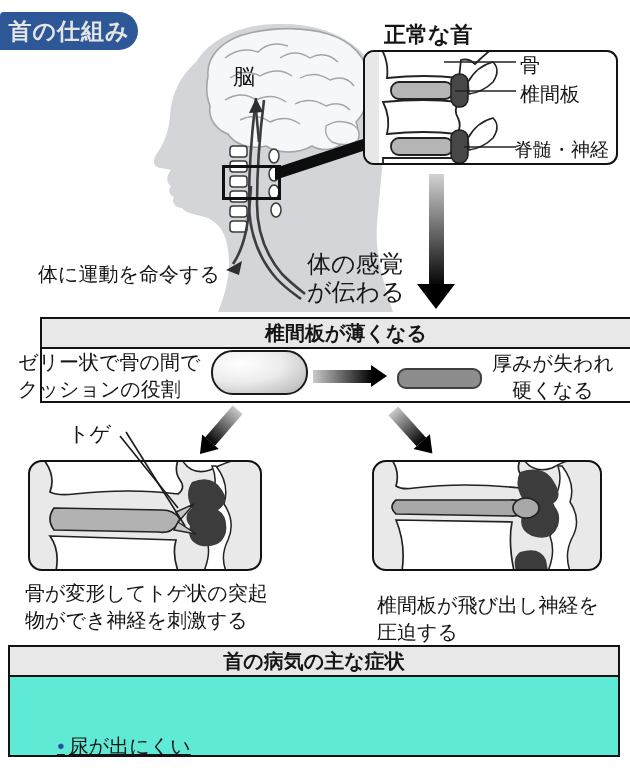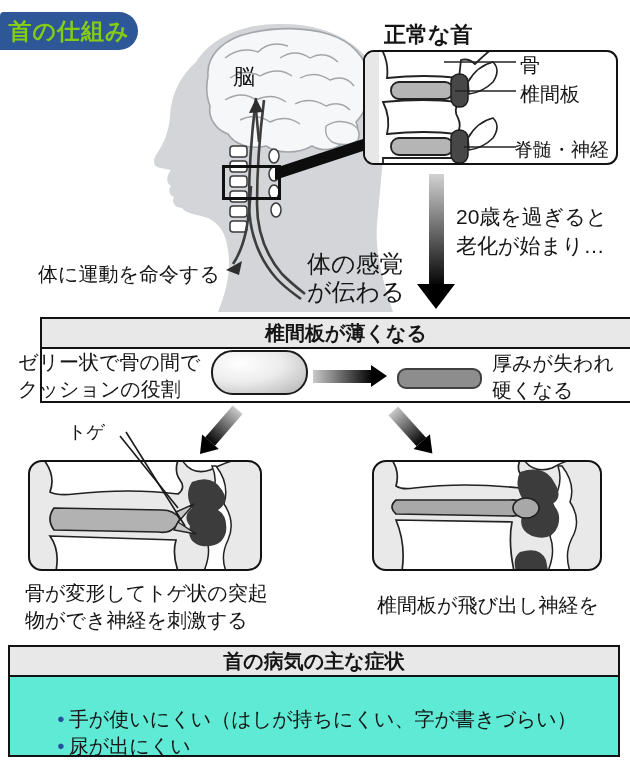--- a/index.html
+++ b/index.html
@@ -12,21 +12,21 @@
     position:relative;width:630px;height:774px;background:#ffffff;
     font-family:"Liberation Sans",sans-serif;color:var(--ink);
     overflow:hidden;
   }
   .abs{position:absolute;}
   .jp{white-space:nowrap;}
 
   
   .title-badge{
     left:0;top:12px;width:138px;height:38px;background:var(--accent);
-    border-radius:4px 20px 20px 0;color:#84cc16;font-weight:bold;font-size:23px;
+    border-radius:4px 20px 20px 0;color:#e5e5e5;font-weight:bold;font-size:23px;
     display:flex;align-items:center;justify-content:center;letter-spacing:1px;
   }
 
   
   .neck-rect{left:222px;top:165px;width:53px;height:29px;border:3.5px solid #101010;background:transparent;}
 
   
   .nn-box{
     left:363px;top:50px;width:251px;height:111px;background:#fff;
     border:2.5px solid #121212;border-radius:11px;overflow:hidden;
@@ -48,39 +48,39 @@
   .sensory-text{left:307px;top:250px;font-size:24px;line-height:28px;}
 
   
   .thin-box{left:8px;top:317px;width:608px;height:82px;border:2.5px solid #121212;background:#fff;margin-left:32px;}
   .box-header{
     height:28px;background:#e8e8e8;border-bottom:2px solid #121212;
     display:flex;align-items:center;justify-content:center;
     font-weight:bold;font-size:20px;
   }
   .thin-left{left:18px;top:349px;font-size:20px;line-height:27px;}
-  .thin-right{left:492px;top:350px;font-size:20px;line-height:27px;}
+  .thin-right{left:492px;top:350px;font-size:20px;line-height:27px;text-align:center;}
   .disc-thick{
     left:211px;top:350px;width:93px;height:41px;border:2.5px solid #1a1a1a;border-radius:22px;
     background:radial-gradient(ellipse at 30% 28%, #ffffff 0%, #ececec 45%, #b2b2b2 100%);
   }
   .disc-thin{
     left:397px;top:368px;width:81px;height:17px;border:2px solid #404040;border-radius:9px;
     background:#8d8d8d;
   }
   .garrow{display:flex;align-items:center;}
   .garrow .shaft{height:13px;background:linear-gradient(to right,#c9c9c9,#060606);}
   .garrow .ahead{width:0;height:0;border-top:11px solid transparent;border-bottom:11px solid transparent;border-left:16px solid #000;}
   .arrow-mid{left:313px;top:365px;}
   .arrow-mid .shaft{width:58px;}
   .arrow-dl{left:190px;top:421px;transform:rotate(131deg);}
   .arrow-dr{left:384px;top:421px;transform:rotate(48deg);}
   .arrow-dl .shaft,.arrow-dr .shaft{width:42px;}
 
-  .spur-label{left:68px;top:420px;font-size:18px;}
+  .spur-label{left:68px;top:420px;font-size:21px;}
 
   
   .det-box{
     top:460px;width:230px;height:107px;background:#e9e9e9;
     border:2.5px solid #121212;border-radius:14px;overflow:hidden;
   }
   .det-left{left:28px;}
   .det-right{left:372px;width:226px;}
   .caption{font-size:20px;line-height:27px;}
   .cap-left{left:25px;top:580px;}
@@ -176,24 +176,20 @@
     </svg>
   </div>
   <div class="abs jp nn-label lbl-bone">骨</div>
   <div class="abs jp nn-label lbl-disc">椎間板</div>
   <div class="abs jp nn-label lbl-nerve">脊髄・神経</div>
 
   <div class="abs bigarrow">
     <div class="vshaft"></div>
     <div class="vhead"></div>
   </div>
-  <div class="abs aging-text">
-    <div class="jp">20歳を過ぎると</div>
-    <div class="jp">老化が始まり…</div>
-  </div>
 
   <div class="abs jp motor-text">体に運動を命令する</div>
   <div class="abs sensory-text">
     <div class="jp">体の感覚</div>
     <div class="jp">が伝わる</div>
   </div>
 
   <div class="abs thin-box">
     <div class="box-header">
       <span class="jp">椎間板が薄くなる</span>
@@ -252,31 +248,29 @@
       <path fill="#3c3c3c" d="M146,90 Q166,84 172,98 L174,109 L142,109 Q138,96 146,90 Z"></path>
     </svg>
   </div>
 
   <div class="abs caption cap-left">
     <div class="jp">骨が変形してトゲ状の突起</div>
     <div class="jp">物ができ神経を刺激する</div>
   </div>
   <div class="abs caption cap-right">
     <div class="jp">椎間板が飛び出し神経を</div>
+    <div class="jp">圧迫する</div>
   </div>
 
   <div class="abs sym-box">
     <div class="box-header">
       <span class="jp">首の病気の主な症状</span>
     </div>
   </div>
-  <div class="abs sym-row jp" style="left:57px;top:706px;">
-    <span class="bullet">●</span><span>手が使いにくい（はしが持ちにくい、字が書きづらい）</span>
-  </div>
-  <div class="abs sym-row jp" style="left:57px;top:733px;">
+  <div class="abs sym-row jp" style="left:57px;top:733px;text-decoration:underline;">
     <span class="bullet">●</span><span>尿が出にくい</span>
   </div>
 
   <svg class="abs overlay" width="630" height="774" viewBox="0 0 630 774">
     <polygon fill="#0d0d0d" points="275,168 363,139 363,151 275,180"></polygon>
     <g stroke="#1a1a1a" stroke-width="1.6">
       <line x1="120" y1="436" x2="178" y2="508"></line>
       <line x1="126" y1="432" x2="185" y2="526"></line>
     </g>
   </svg>

